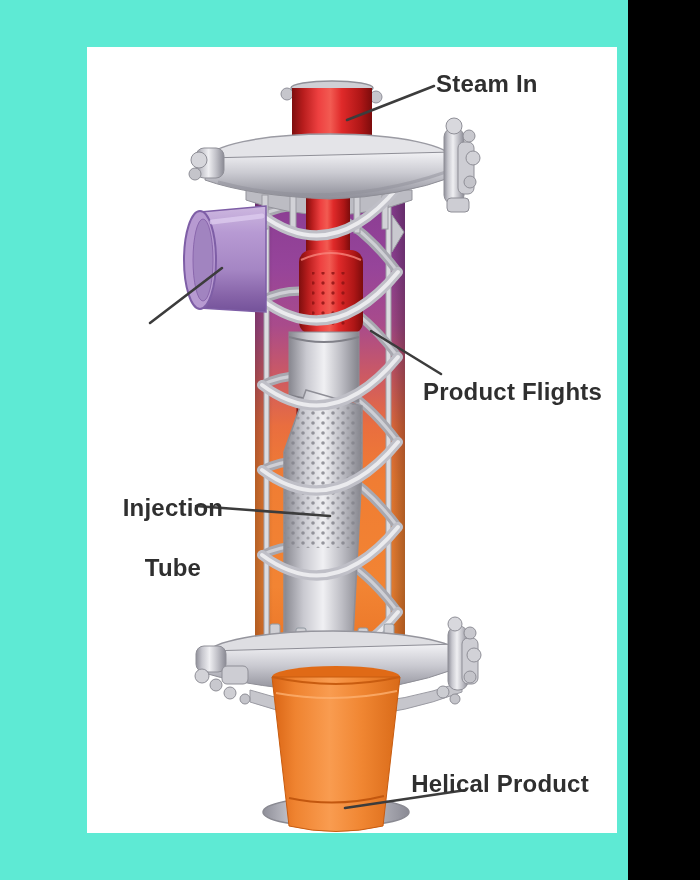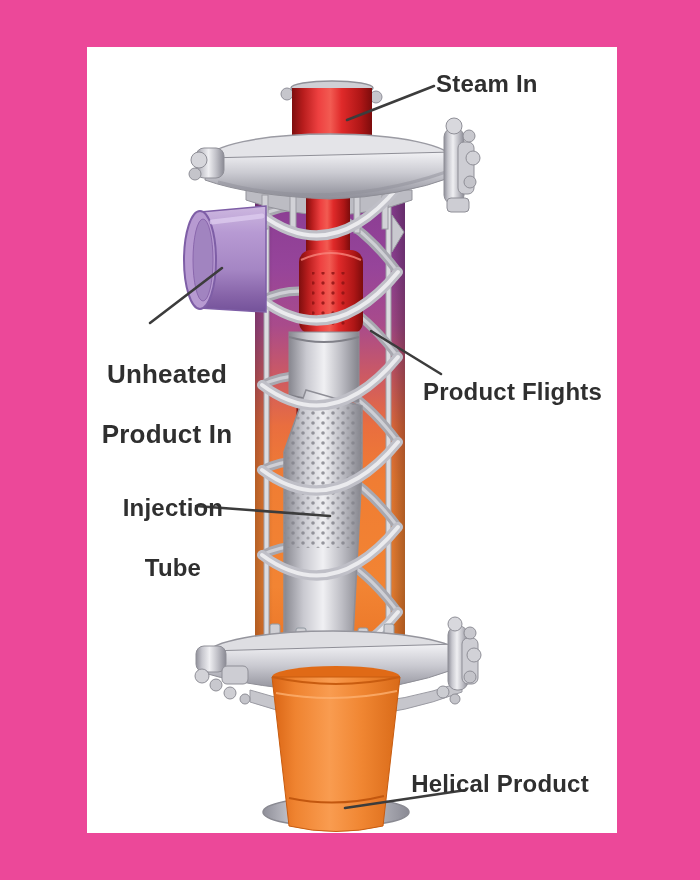--- a/index.html
+++ b/index.html
@@ -1,16 +1,16 @@
 <!DOCTYPE html>
 <html><head>
 <meta charset="utf-8">
 <style>
   html,body{margin:0;padding:0;background:#000;}
-  .stage{position:relative;width:700px;height:880px;background:#ec4899;overflow:hidden;
+  .stage{position:relative;width:628px;height:880px;background:#5eead4;overflow:hidden;
          font-family:"Liberation Sans", sans-serif;}
   .canvas{position:absolute;left:87px;top:47px;width:530px;height:786px;background:#fff;}
   svg.diagram{position:absolute;left:0;top:0;width:700px;height:880px;}
   .lbl{position:absolute;color:#2f2f2f;font-weight:600;font-size:24px;line-height:30px;
        letter-spacing:0.2px;white-space:pre-line;}
   .lbl.center{text-align:center;}
   .lbl.big{font-size:26px;}
 </style>
 </head>
 <body>
@@ -223,24 +223,20 @@
       <line x1="434" y1="86" x2="347" y2="120"></line>
       <line x1="150" y1="323" x2="222" y2="268"></line>
       <line x1="441" y1="374" x2="371" y2="331"></line>
       <line x1="196" y1="506" x2="330" y2="516"></line>
       <line x1="466" y1="790" x2="345" y2="808"></line>
     </g>
   </svg>
 
   <div class="lbl" style="left:436px;top:69px;">Steam In</div>
 
-  <div class="lbl center big" style="left:92px;top:329px;width:150px;">
-    <div>Unheated</div>
-    <div>Product In</div>
-  </div>
 
   <div class="lbl" style="left:423px;top:377px;">Product Flights</div>
 
   <div class="lbl center" style="left:117px;top:463px;width:112px;">
     <div>Injection</div>
     <div>Tube</div>
   </div>
 
   <div class="lbl center" style="left:402px;top:739px;width:196px;">
     <div>Helical Product</div>

